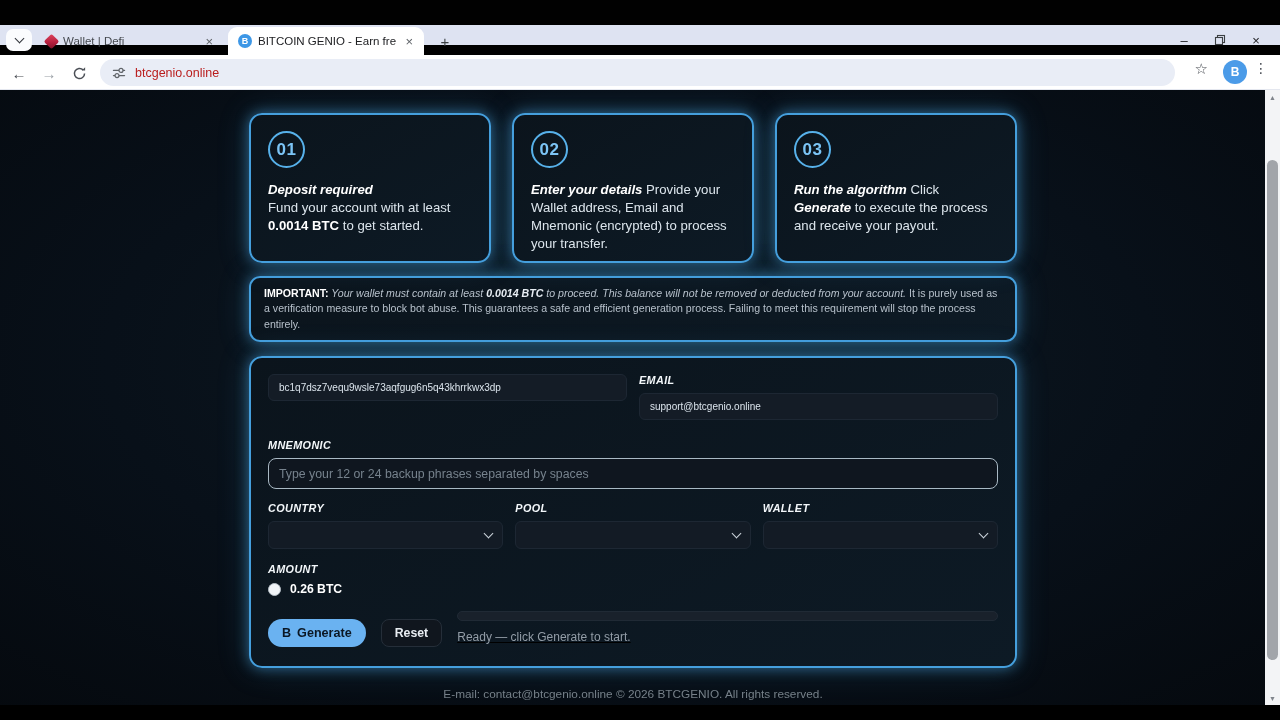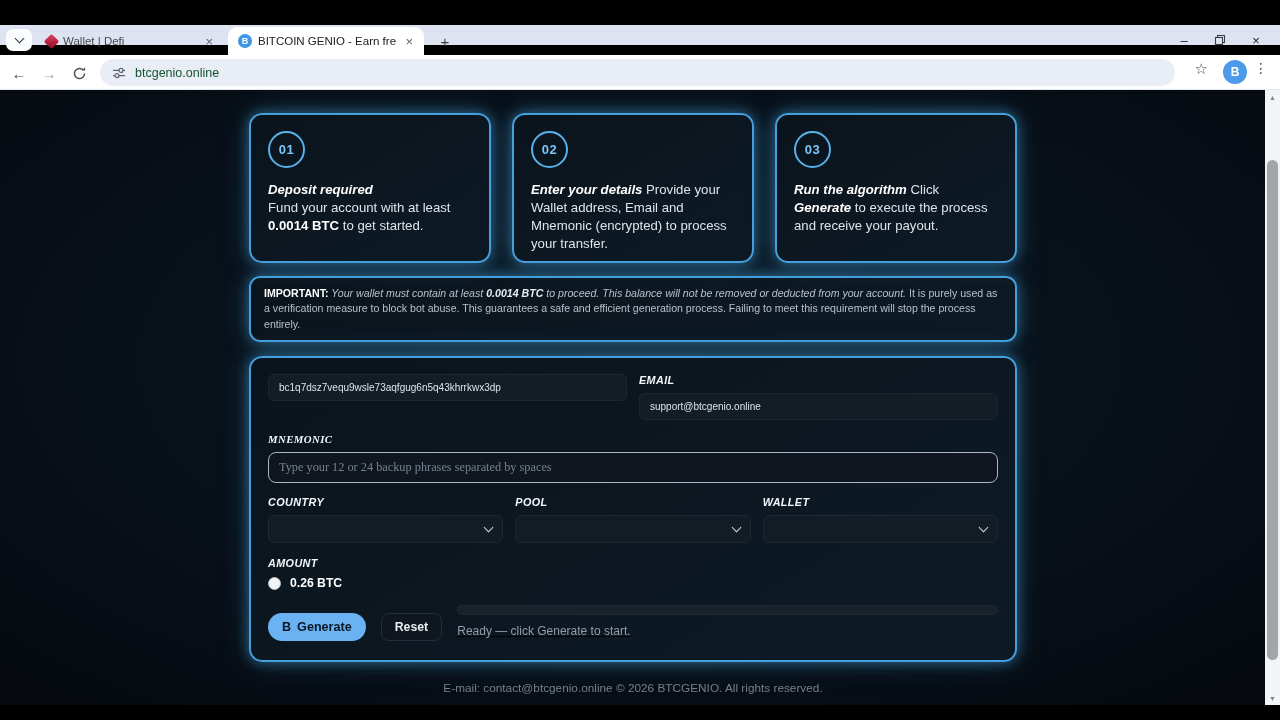--- a/index.html
+++ b/index.html
@@ -22,58 +22,58 @@
   .defi-icon { width:11px; height:11px; background:linear-gradient(135deg,#e0475f 0%,#b61f3e 55%,#7d1028 100%); transform:rotate(45deg); border-radius:2px; flex:none; }
   .btc-fav { width:14px; height:14px; border-radius:50%; background:#3d97e6; color:#fff; font-size:9px; font-weight:bold; display:flex; align-items:center; justify-content:center; flex:none; }
   .newtab { position:absolute; left:434px; top:5px; width:22px; height:22px; font-size:15px; color:#3c4043; display:flex; align-items:center; justify-content:center; cursor:pointer; }
 
   .wincontrols { position:absolute; right:6px; top:25px; height:30px; display:flex; align-items:center; }
   .winbtn { width:36px; height:30px; display:flex; align-items:center; justify-content:center; font-size:13px; color:#202124; cursor:pointer; }
 
   .navbtn { position:absolute; top:7px; width:22px; height:22px; display:flex; align-items:center; justify-content:center; font-size:15px; color:#44484f; cursor:pointer; }
   .nav-fwd { color:#9aa0a6; }
   .addressbar { position:absolute; left:100px; top:4px; width:1075px; height:27px; background:#e9edf6; border-radius:14px; display:flex; align-items:center; padding:0 12px; cursor:text; }
-  .addressbar .url { font-size:12.5px; color:#14532d; margin-left:9px; }
+  .addressbar .url { font-size:12.5px; color:#b91c1c; margin-left:9px; }
   .tool-right { position:absolute; top:5px; display:flex; align-items:center; }
   .star { font-size:15px; color:#4a4e55; }
   .avatar { width:24px; height:24px; border-radius:50%; background:#4b9be8; color:#fff; font-weight:bold; font-size:12px; display:flex; align-items:center; justify-content:center; }
   .dots { font-size:14px; color:#4a4e55; letter-spacing:0; }
 
   
   .content { position:absolute; top:90px; left:0; width:1280px; height:615px;
     background:radial-gradient(ellipse 950px 480px at 630px 270px, #0d1922 0%, #081019 55%, #05090e 100%); overflow:hidden; }
 
   .scrollbar { position:absolute; top:90px; right:0; width:15px; height:615px; background:#f3f4f6; }
   .scroll-arrow { position:absolute; left:0; width:15px; height:14px; display:flex; align-items:center; justify-content:center; font-size:7px; color:#80858c; cursor:pointer; }
   .scroll-thumb { position:absolute; left:2px; top:70px; width:11px; height:500px; background:#a2a5aa; border-radius:6px; cursor:grab; }
 
   .page { width:768px; margin:23px 0 0 249px; }
   .glowbox { border:2px solid #459fdd; border-radius:13px;
     background:linear-gradient(150deg,#0b141c 0%,#0d1a25 100%);
     box-shadow:0 0 13px rgba(72,165,225,.55), 0 0 32px rgba(72,165,225,.22); }
 
   .steps { display:flex; gap:21px; }
   .step-card { flex:1; height:150px; padding:16px 17px; }
-  .step-num { width:37px; height:37px; border:2px solid #57b1ea; border-radius:50%; color:#7cc5f6; font-weight:bold; font-size:13px; display:flex; align-items:center; justify-content:center; letter-spacing:.5px; }
+  .step-num { width:37px; height:37px; border:2px solid #57b1ea; border-radius:50%; color:#7cc5f6; font-weight:bold; font-size:17px; display:flex; align-items:center; justify-content:center; letter-spacing:.5px; }
   .step-text { margin-top:13px; font-size:13.2px; line-height:1.37; color:#dce5ec; }
   .bi { font-weight:bold; font-style:italic; color:#fff; }
   .bo { font-weight:bold; color:#fff; }
   .block-title { display:block; }
 
   .notice { margin-top:13px; padding:8px 13px; font-size:10.6px; line-height:1.45; color:#b7c1cb; border-radius:11px; }
   .notice .lbl { font-weight:bold; color:#fff; }
   .notice .it { font-style:italic; }
   .notice .bit { font-weight:bold; font-style:italic; color:#e8eef4; }
 
   .form-card { margin-top:14px; padding:16px 17px 19px; }
   .flabel { font-size:10.8px; font-weight:bold; font-style:italic; color:#f3f7fa; letter-spacing:.4px; margin-bottom:7px; }
   .row2 { display:flex; gap:12px; }
   .col { flex:1; }
   .tinput { width:100%; height:27px; background:#141c26; border:1px solid #1d2733; border-radius:6px; color:#dbe4ec; font-size:10px; padding:0 10px; outline:none; font-family:inherit; }
-  .mnemo-wrap { margin-top:13px;font-family:Liberation Serif, serif; }
+  .mnemo-wrap { margin-top:19px; }
   .mnemo { width:100%; height:31px; background:#0f161f; border:1.5px solid #a9b9c4; border-radius:8px; color:#dbe4ec; font-size:12.3px; padding:0 10px; outline:none; font-family:inherit; }
   .mnemo::placeholder { color:#76828d; }
   .selects { display:flex; gap:12px; margin-top:13px; }
   .selbox { height:28px; background:#131b25; border:1px solid #1d2733; border-radius:6px; display:flex; align-items:center; justify-content:flex-end; padding:0 10px; cursor:pointer; }
   .selchev { width:7px; height:7px; border-right:1.7px solid #ccd4dc; border-bottom:1.7px solid #ccd4dc; transform:rotate(45deg); margin-top:-4px; }
   .amount { margin-top:14px; }
   .radio-row { display:flex; align-items:center; margin-top:3px; }
   .radio { width:13px; height:13px; border-radius:50%; background:#f1f4f7; border:1px solid #b7c0c8; margin-right:9px; cursor:pointer; }
   .radio-lbl { font-size:12.2px; font-weight:bold; color:#fff; }
 

